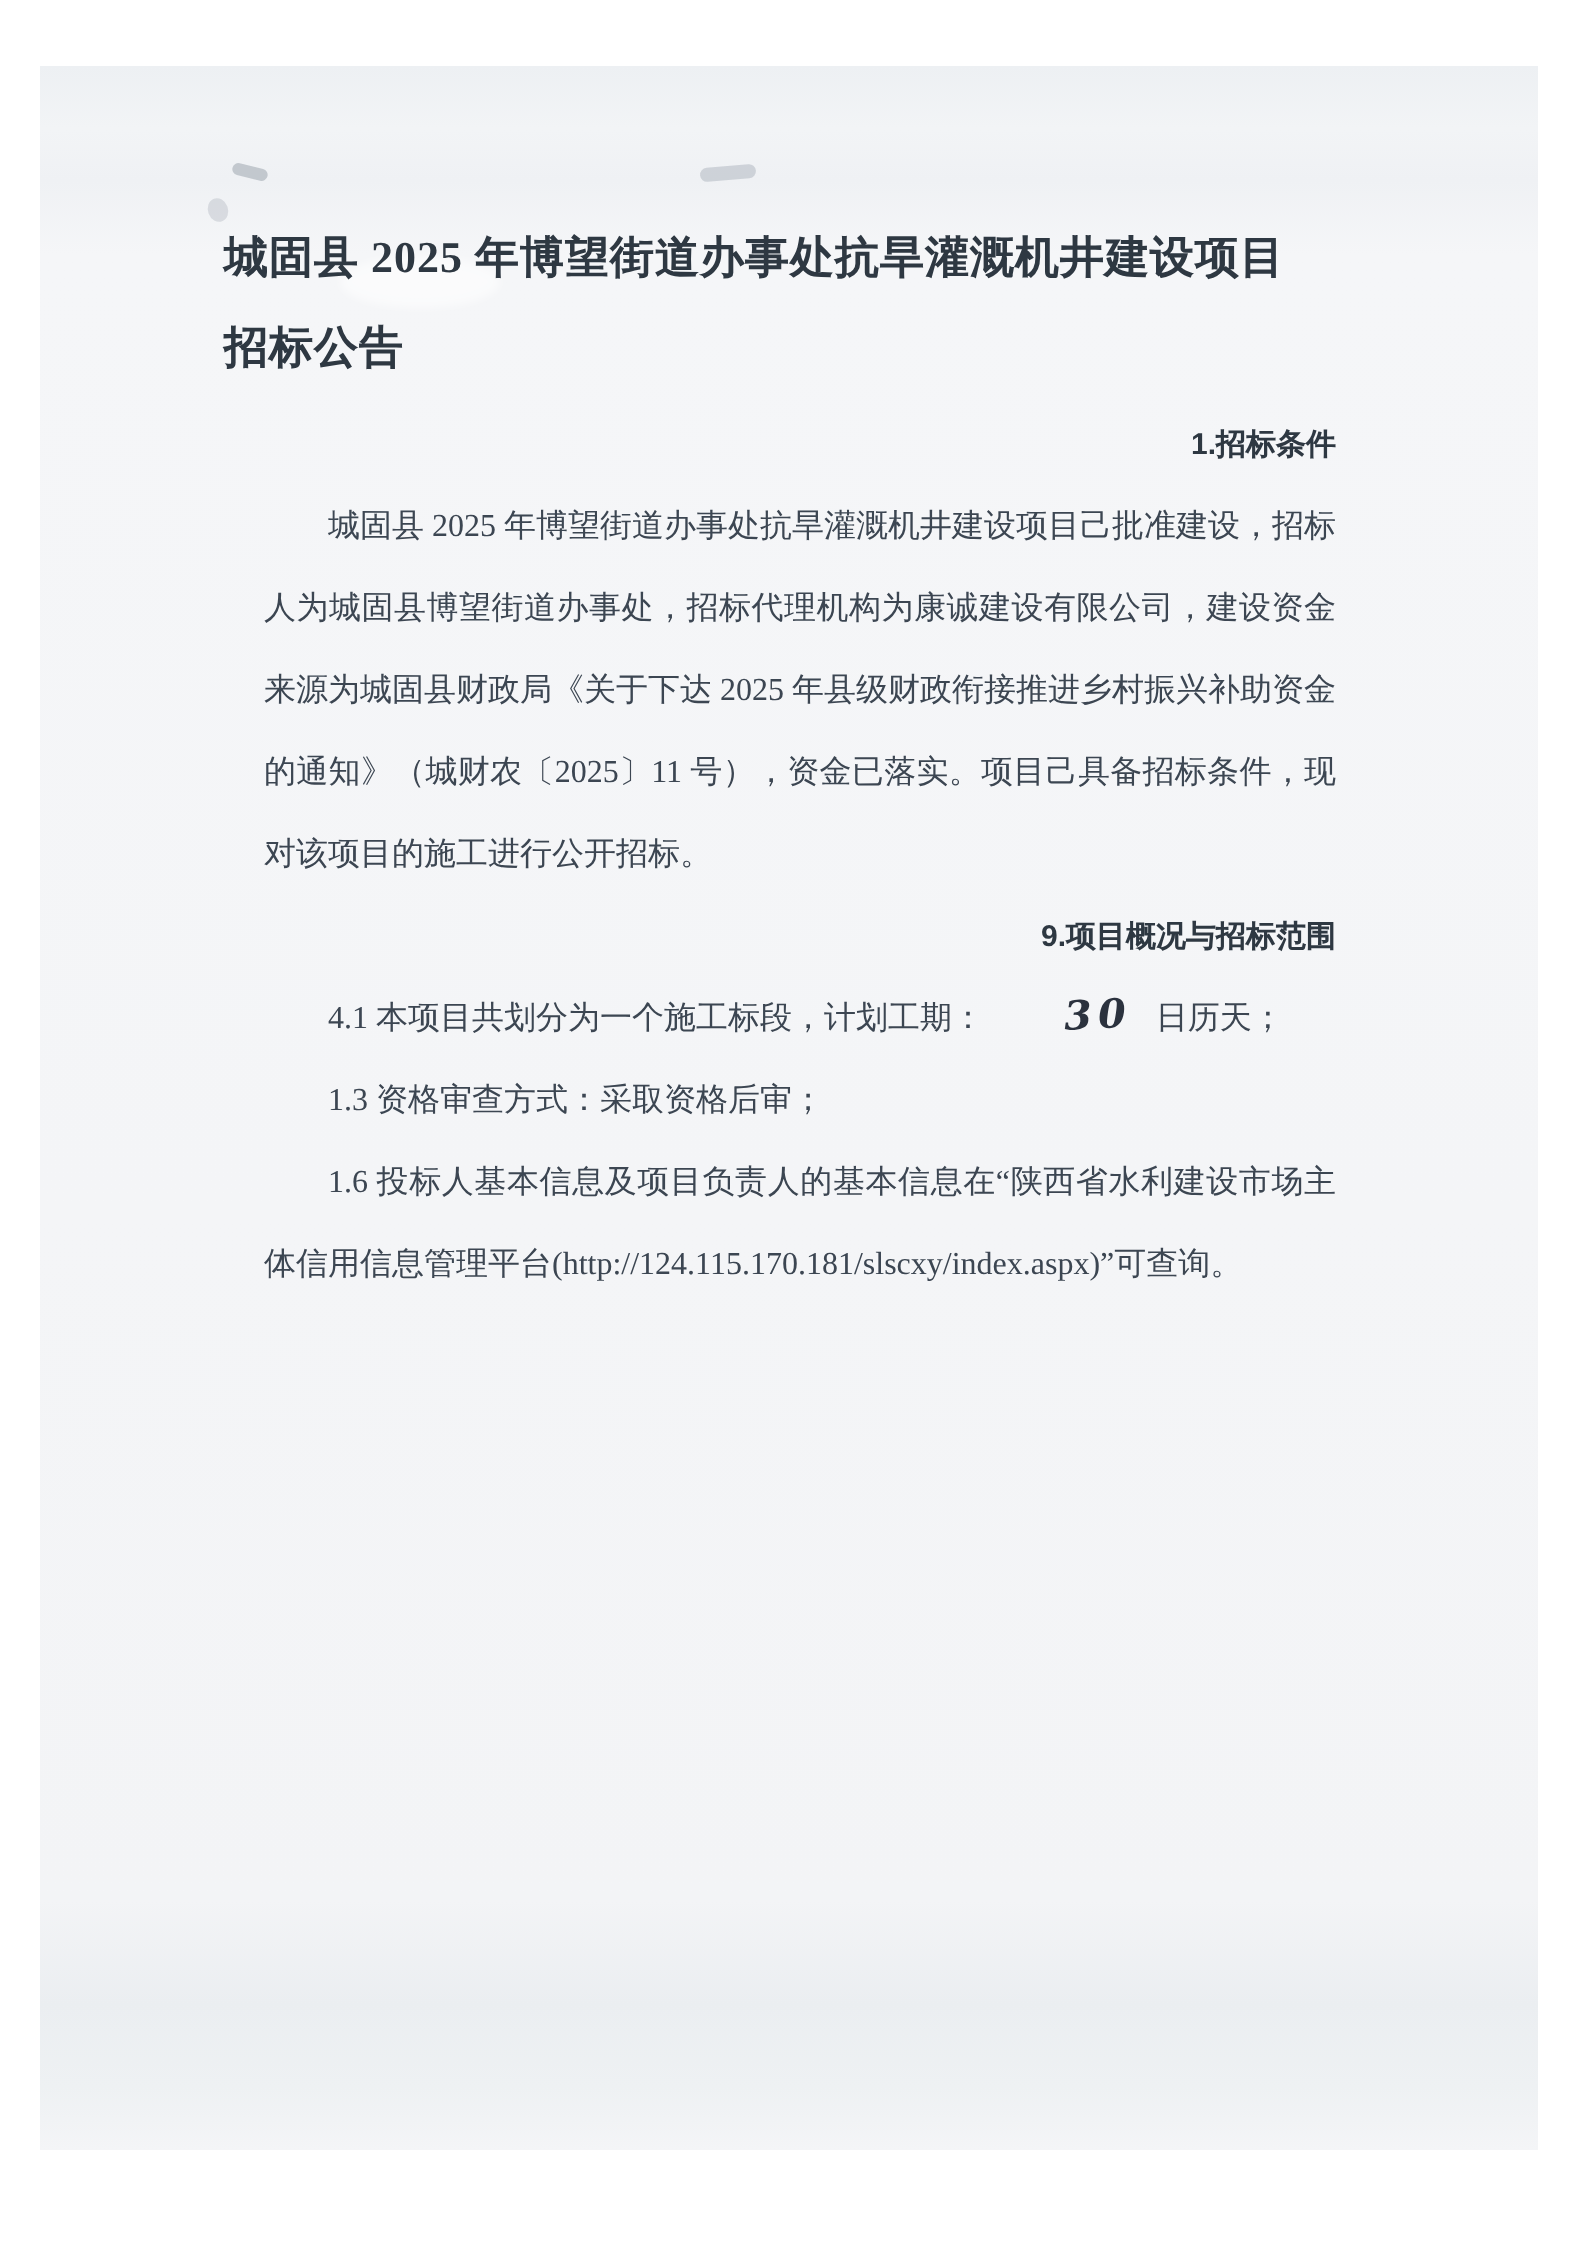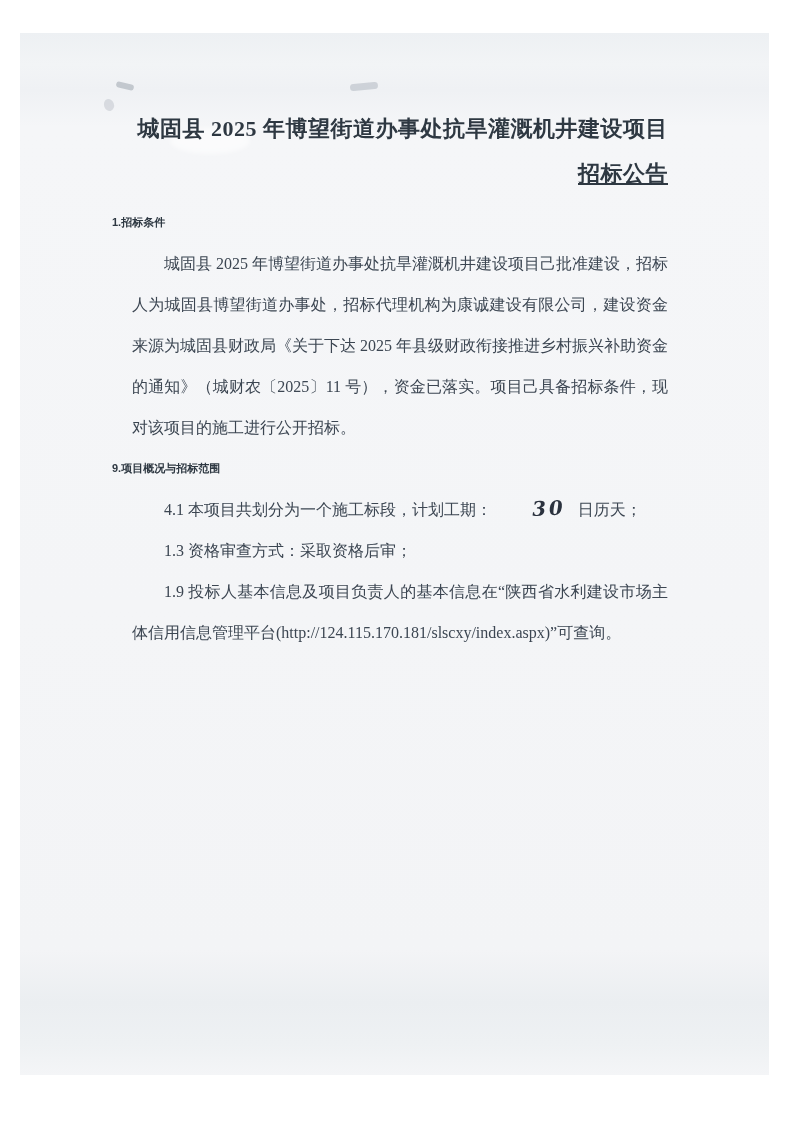--- a/index.html
+++ b/index.html
@@ -25,28 +25,28 @@
   .smudge{position:absolute;pointer-events:none;}
   .smudge-a1{left:96px;top:50px;width:18px;height:6px;background:rgba(108,120,133,.34);border-radius:3px;transform:rotate(14deg);}
   .smudge-a2{left:84px;top:66px;width:10px;height:12px;background:rgba(122,134,146,.22);border-radius:50%;transform:rotate(-20deg);}
   .smudge-b{left:330px;top:50px;width:28px;height:7px;background:rgba(118,130,142,.28);border-radius:4px;transform:rotate(-5deg);}
   .smudge-c{left:150px;top:95px;width:80px;height:26px;background:rgba(255,255,255,.55);border-radius:50%;filter:blur(2px);}
   .content{
     position:absolute;left:92px;top:73px;width:556px;
     color:#3c4652;
   }
   .title-line{
-    font-size:22px;font-weight:bold;text-align:right;line-height:45px;
+    font-size:22px;font-weight:bold;text-align:left;line-height:45px;
     color:#2e3842;letter-spacing:.5px;
   }
-  .title-line.second{margin-bottom:6px;text-decoration:underline;}
+  .title-line.second{margin-bottom:6px;}
   .sec-heading{
     font-family:"Liberation Sans","DejaVu Sans",sans-serif;
-    font-size:11px;font-weight:bold;line-height:41px;color:#2e3842;
-    text-align:left;
+    font-size:15px;font-weight:bold;line-height:41px;color:#2e3842;
+    text-align:right;
   }
   .para{
     font-size:16px;line-height:41px;text-align:justify;text-indent:2em;
     color:#3c4652;
     margin-left:20px;
   }
   .hand{
     display:inline-block;
     font-family:"DejaVu Serif",serif;font-style:italic;font-weight:bold;
     font-size:20px;line-height:20px;letter-spacing:3px;
@@ -66,15 +66,15 @@
     <div class="title-line">城固县 2025 年博望街道办事处抗旱灌溉机井建设项目</div>
     <div class="title-line second">招标公告</div>
 
     <div class="sec-heading">1.招标条件</div>
     <div class="para">城固县 2025 年博望街道办事处抗旱灌溉机井建设项目己批准建设，招标人为城固县博望街道办事处，招标代理机构为康诚建设有限公司，建设资金来源为城固县财政局《关于下达 2025 年县级财政衔接推进乡村振兴补助资金的通知》（城财农〔2025〕11 号），资金已落实。项目己具备招标条件，现对该项目的施工进行公开招标。</div>
 
     <div class="sec-heading">9.项目概况与招标范围</div>
     <div class="para"><span>4.1 本项目共划分为一个施工标段，计划工期：</span><span class="hand">30</span><span>日历天；</span></div>
     <div class="para">1.3 资格审查方式：采取资格后审；</div>
 
-    <div class="para">1.9 投标人基本信息及项目负责人的基本信息在“陕西省水利建设市场主体信用信息管理平台(http://124.115.170.181/slscxy/index.aspx)”可查询。</div>
+    <div class="para">1.6 投标人基本信息及项目负责人的基本信息在“陕西省水利建设市场主体信用信息管理平台(http://124.115.170.181/slscxy/index.aspx)”可查询。</div>
   </div>
 </div>
 
 </body></html>

